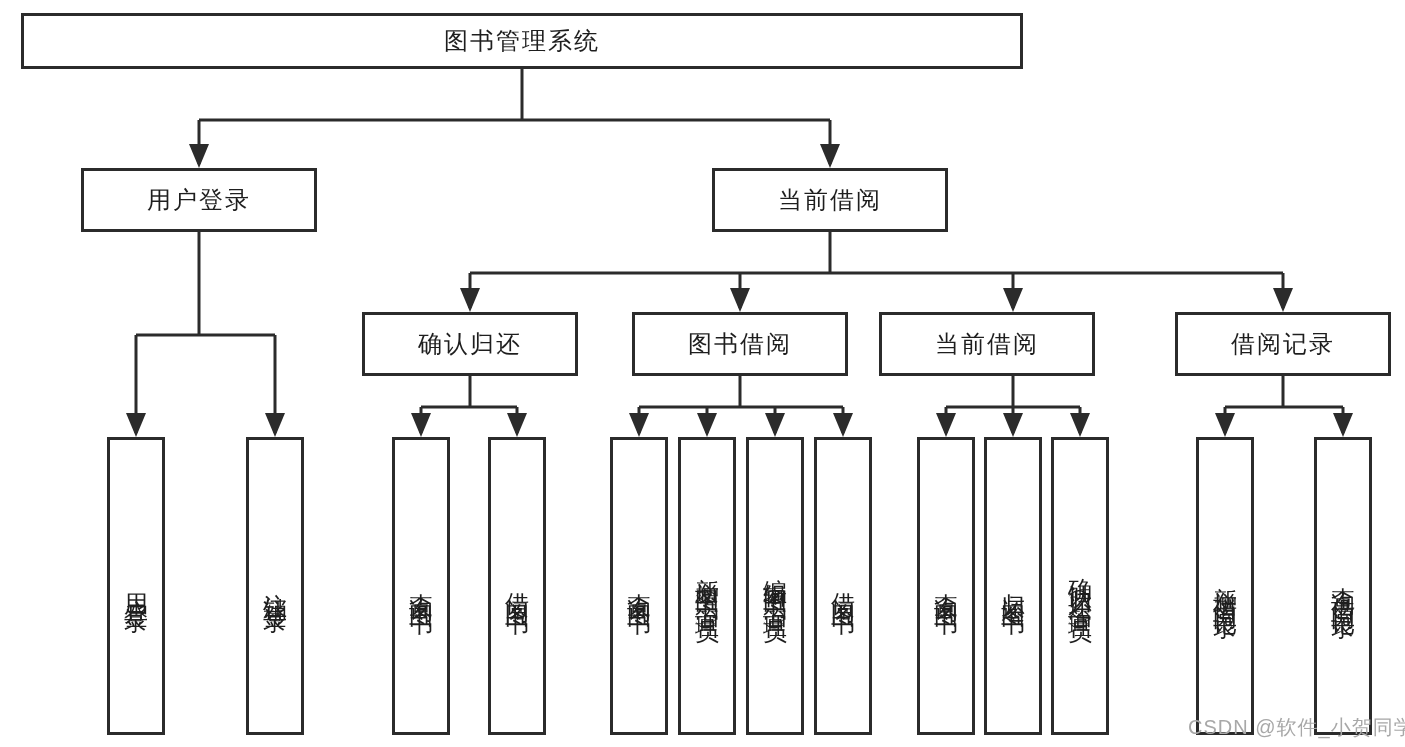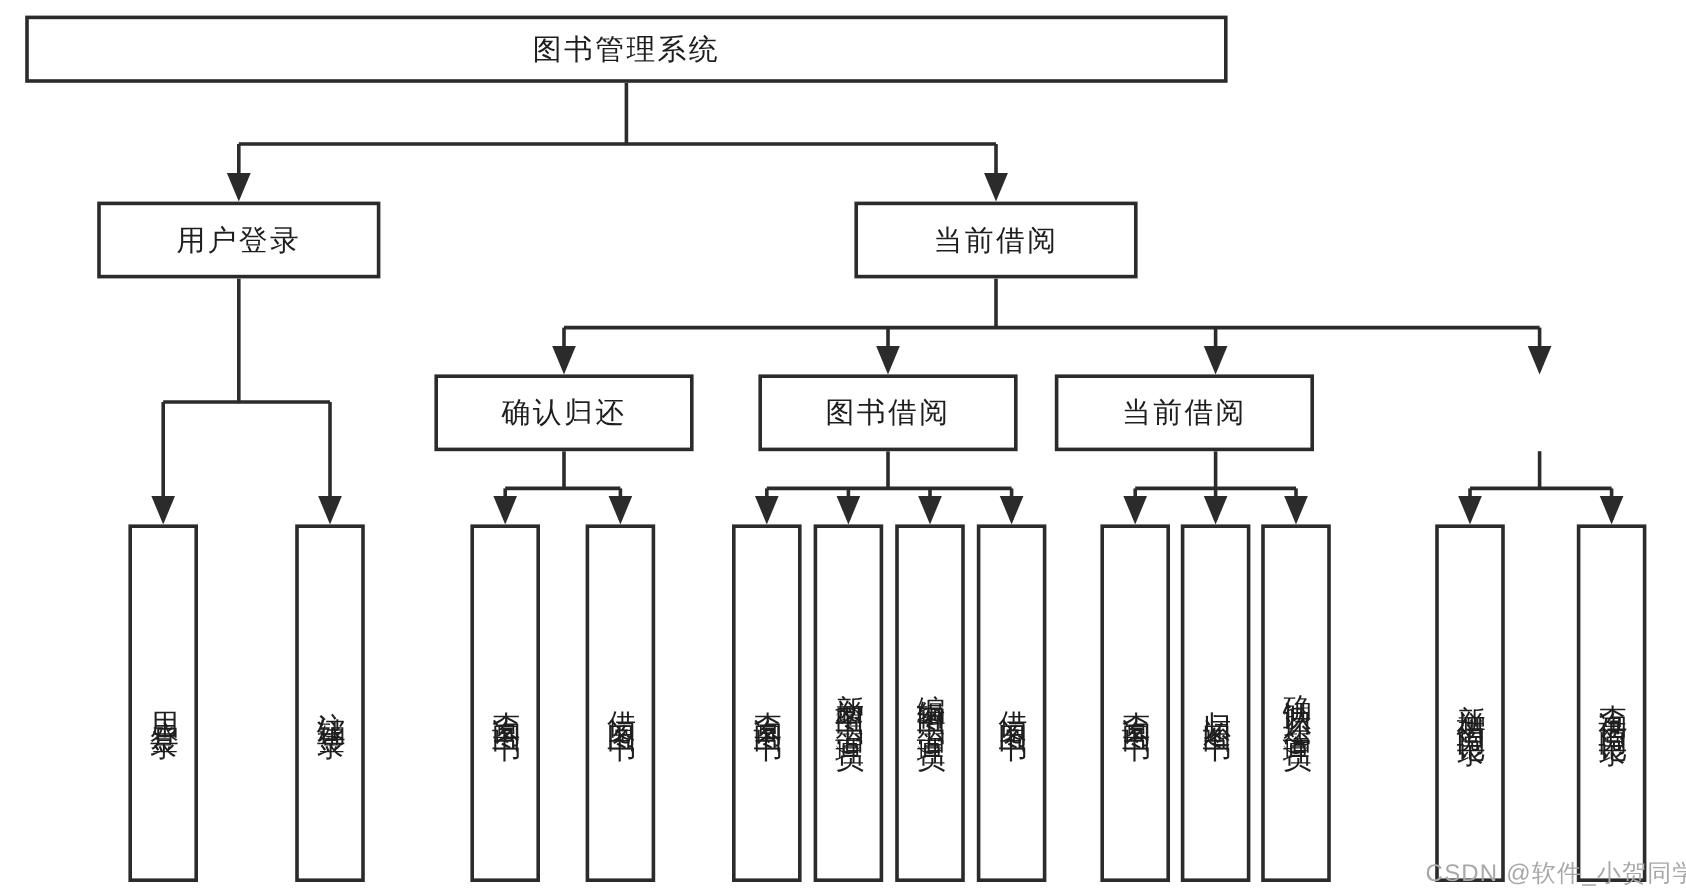--- a/index.html
+++ b/index.html
@@ -101,20 +101,21 @@
   </svg>
 
   <div class="box" style="left:21px;top:13px;width:1002px;height:56px;">图书管理系统</div>
 
   <div class="box" style="left:81px;top:168px;width:236px;height:64px;">用户登录</div>
   <div class="box" style="left:712px;top:168px;width:236px;height:64px;">当前借阅</div>
 
   <div class="box" style="left:362px;top:312px;width:216px;height:64px;">确认归还</div>
   <div class="box" style="left:632px;top:312px;width:216px;height:64px;text-align:center;">图书借阅</div>
   <div class="box" style="left:879px;top:312px;width:216px;height:64px;">当前借阅</div>
+  <div class="box" style="left:1175px;top:312px;width:216px;height:64px;">借阅记录</div>
 
   <div class="box vbox" style="left:107px;top:437px;width:58px;height:298px;">用户登录</div>
   <div class="box vbox" style="left:246px;top:437px;width:58px;height:298px;">注销登录</div>
 
   <div class="box vbox" style="left:392px;top:437px;width:58px;height:298px;">查询图书</div>
   <div class="box vbox" style="left:488px;top:437px;width:58px;height:298px;">借阅图书</div>
 
   <div class="box vbox" style="left:610px;top:437px;width:58px;height:298px;">查询图书</div>
   <div class="box vbox" style="left:678px;top:437px;width:58px;height:298px;">新增图书（管理员）</div>
   <div class="box vbox" style="left:746px;top:437px;width:58px;height:298px;">编辑图书（管理员）</div>

